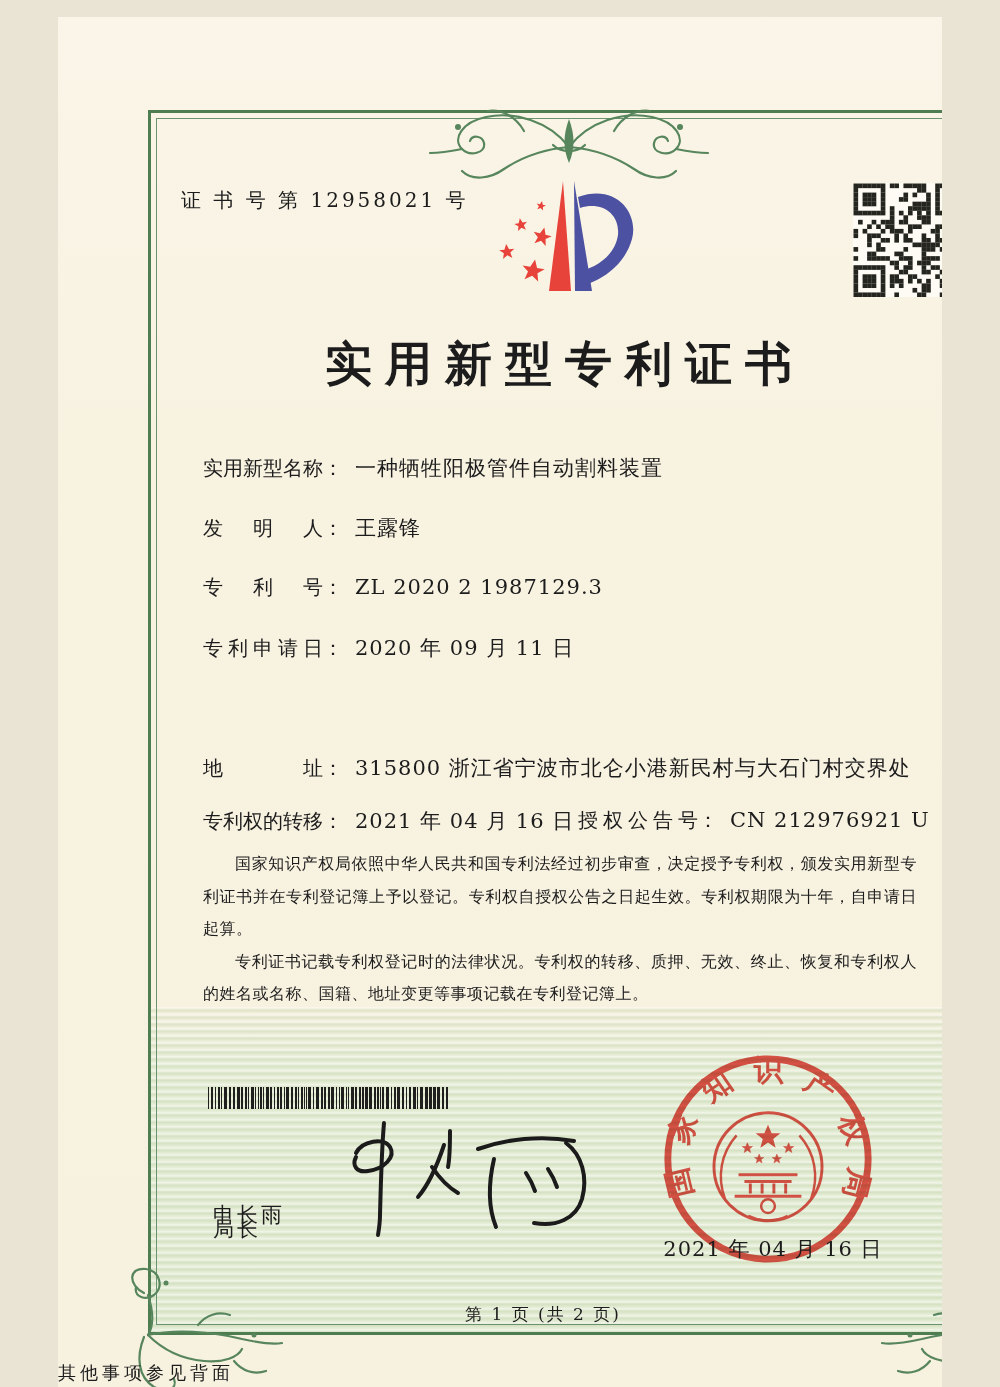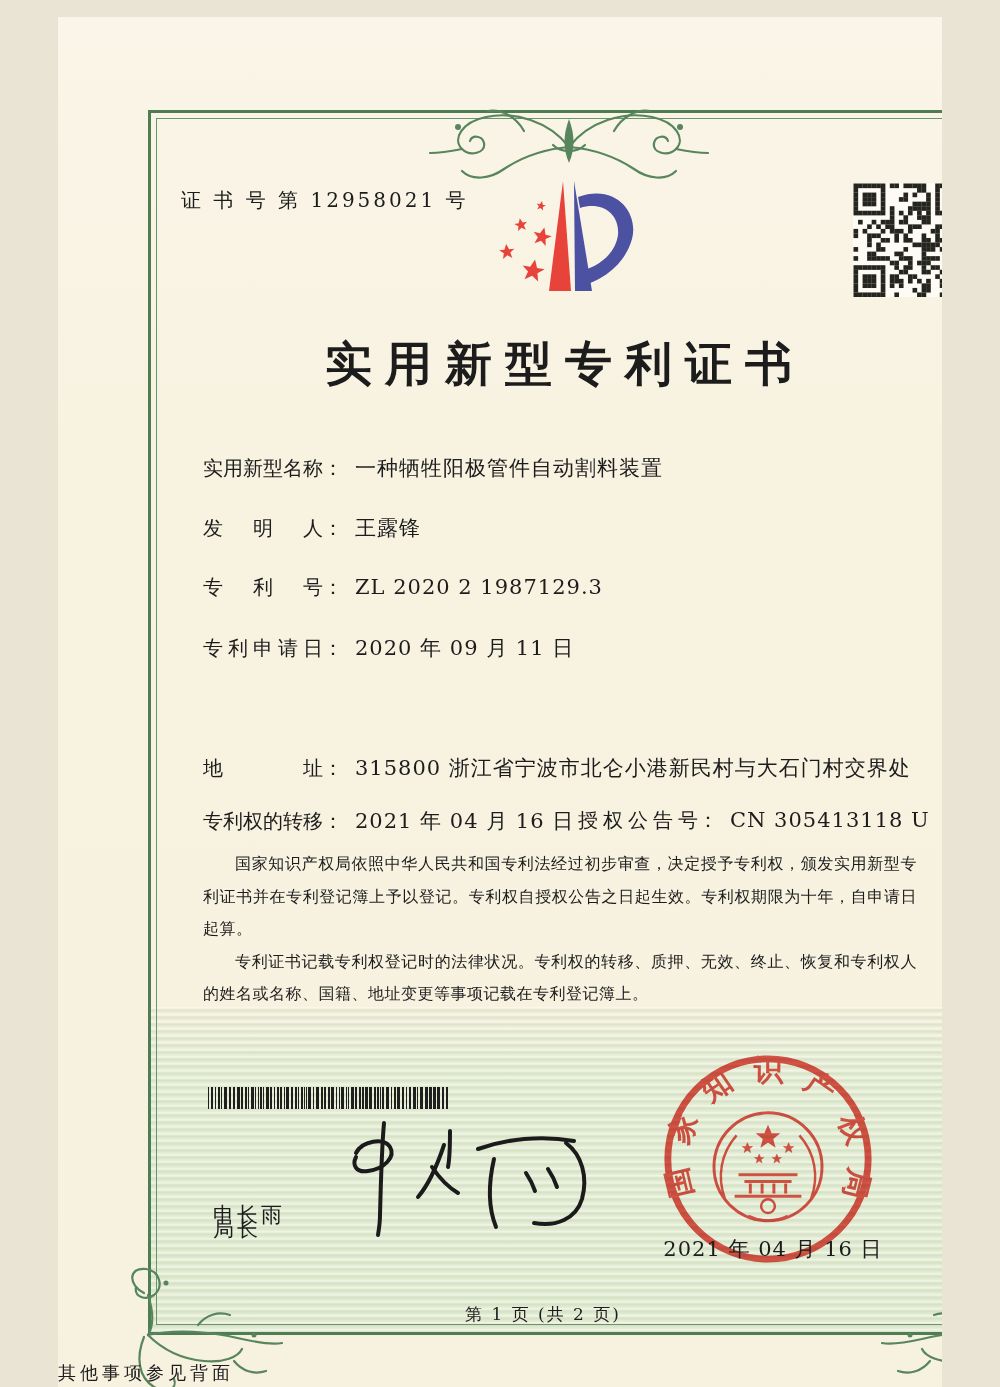--- a/index.html
+++ b/index.html
@@ -423,21 +423,21 @@
   <div class="abs row" style="top:617px">
     <span class="flabel">专利申请日</span><span class="fcolon">：</span><span class="fvalue">2020 年 09 月 11 日</span>
   </div>
   <div class="abs row" style="top:737px">
     <span class="flabel">地址</span><span class="fcolon">：</span><span class="fvalue">315800 浙江省宁波市北仑小港新民村与大石门村交界处</span>
   </div>
   <div class="abs row" style="top:790px">
     <span class="flabel">专利权的转移</span><span class="fcolon">：</span><span class="fvalue">2021 年 04 月 16 日</span>
   </div>
   <div class="abs row2" style="top:790px">
-    <span class="flabel">授权公告号</span><span class="fcolon">：</span><span class="fvalue">CN 305413118 U</span>
+    <span class="flabel">授权公告号</span><span class="fcolon">：</span><span class="fvalue">CN 212976921 U</span>
   </div>
 
   <div class="abs paras">
     <p>国家知识产权局依照中华人民共和国专利法经过初步审查，决定授予专利权，颁发实用新型专利证书并在专利登记簿上予以登记。专利权自授权公告之日起生效。专利权期限为十年，自申请日起算。</p>
     <p>专利证书记载专利权登记时的法律状况。专利权的转移、质押、无效、终止、恢复和专利权人的姓名或名称、国籍、地址变更等事项记载在专利登记簿上。</p>
   </div>
 
   <div class="abs" id="barcode">
       <div style="width:1px;margin-right:2px"></div>
       <div style="width:2px;margin-right:2px"></div>

